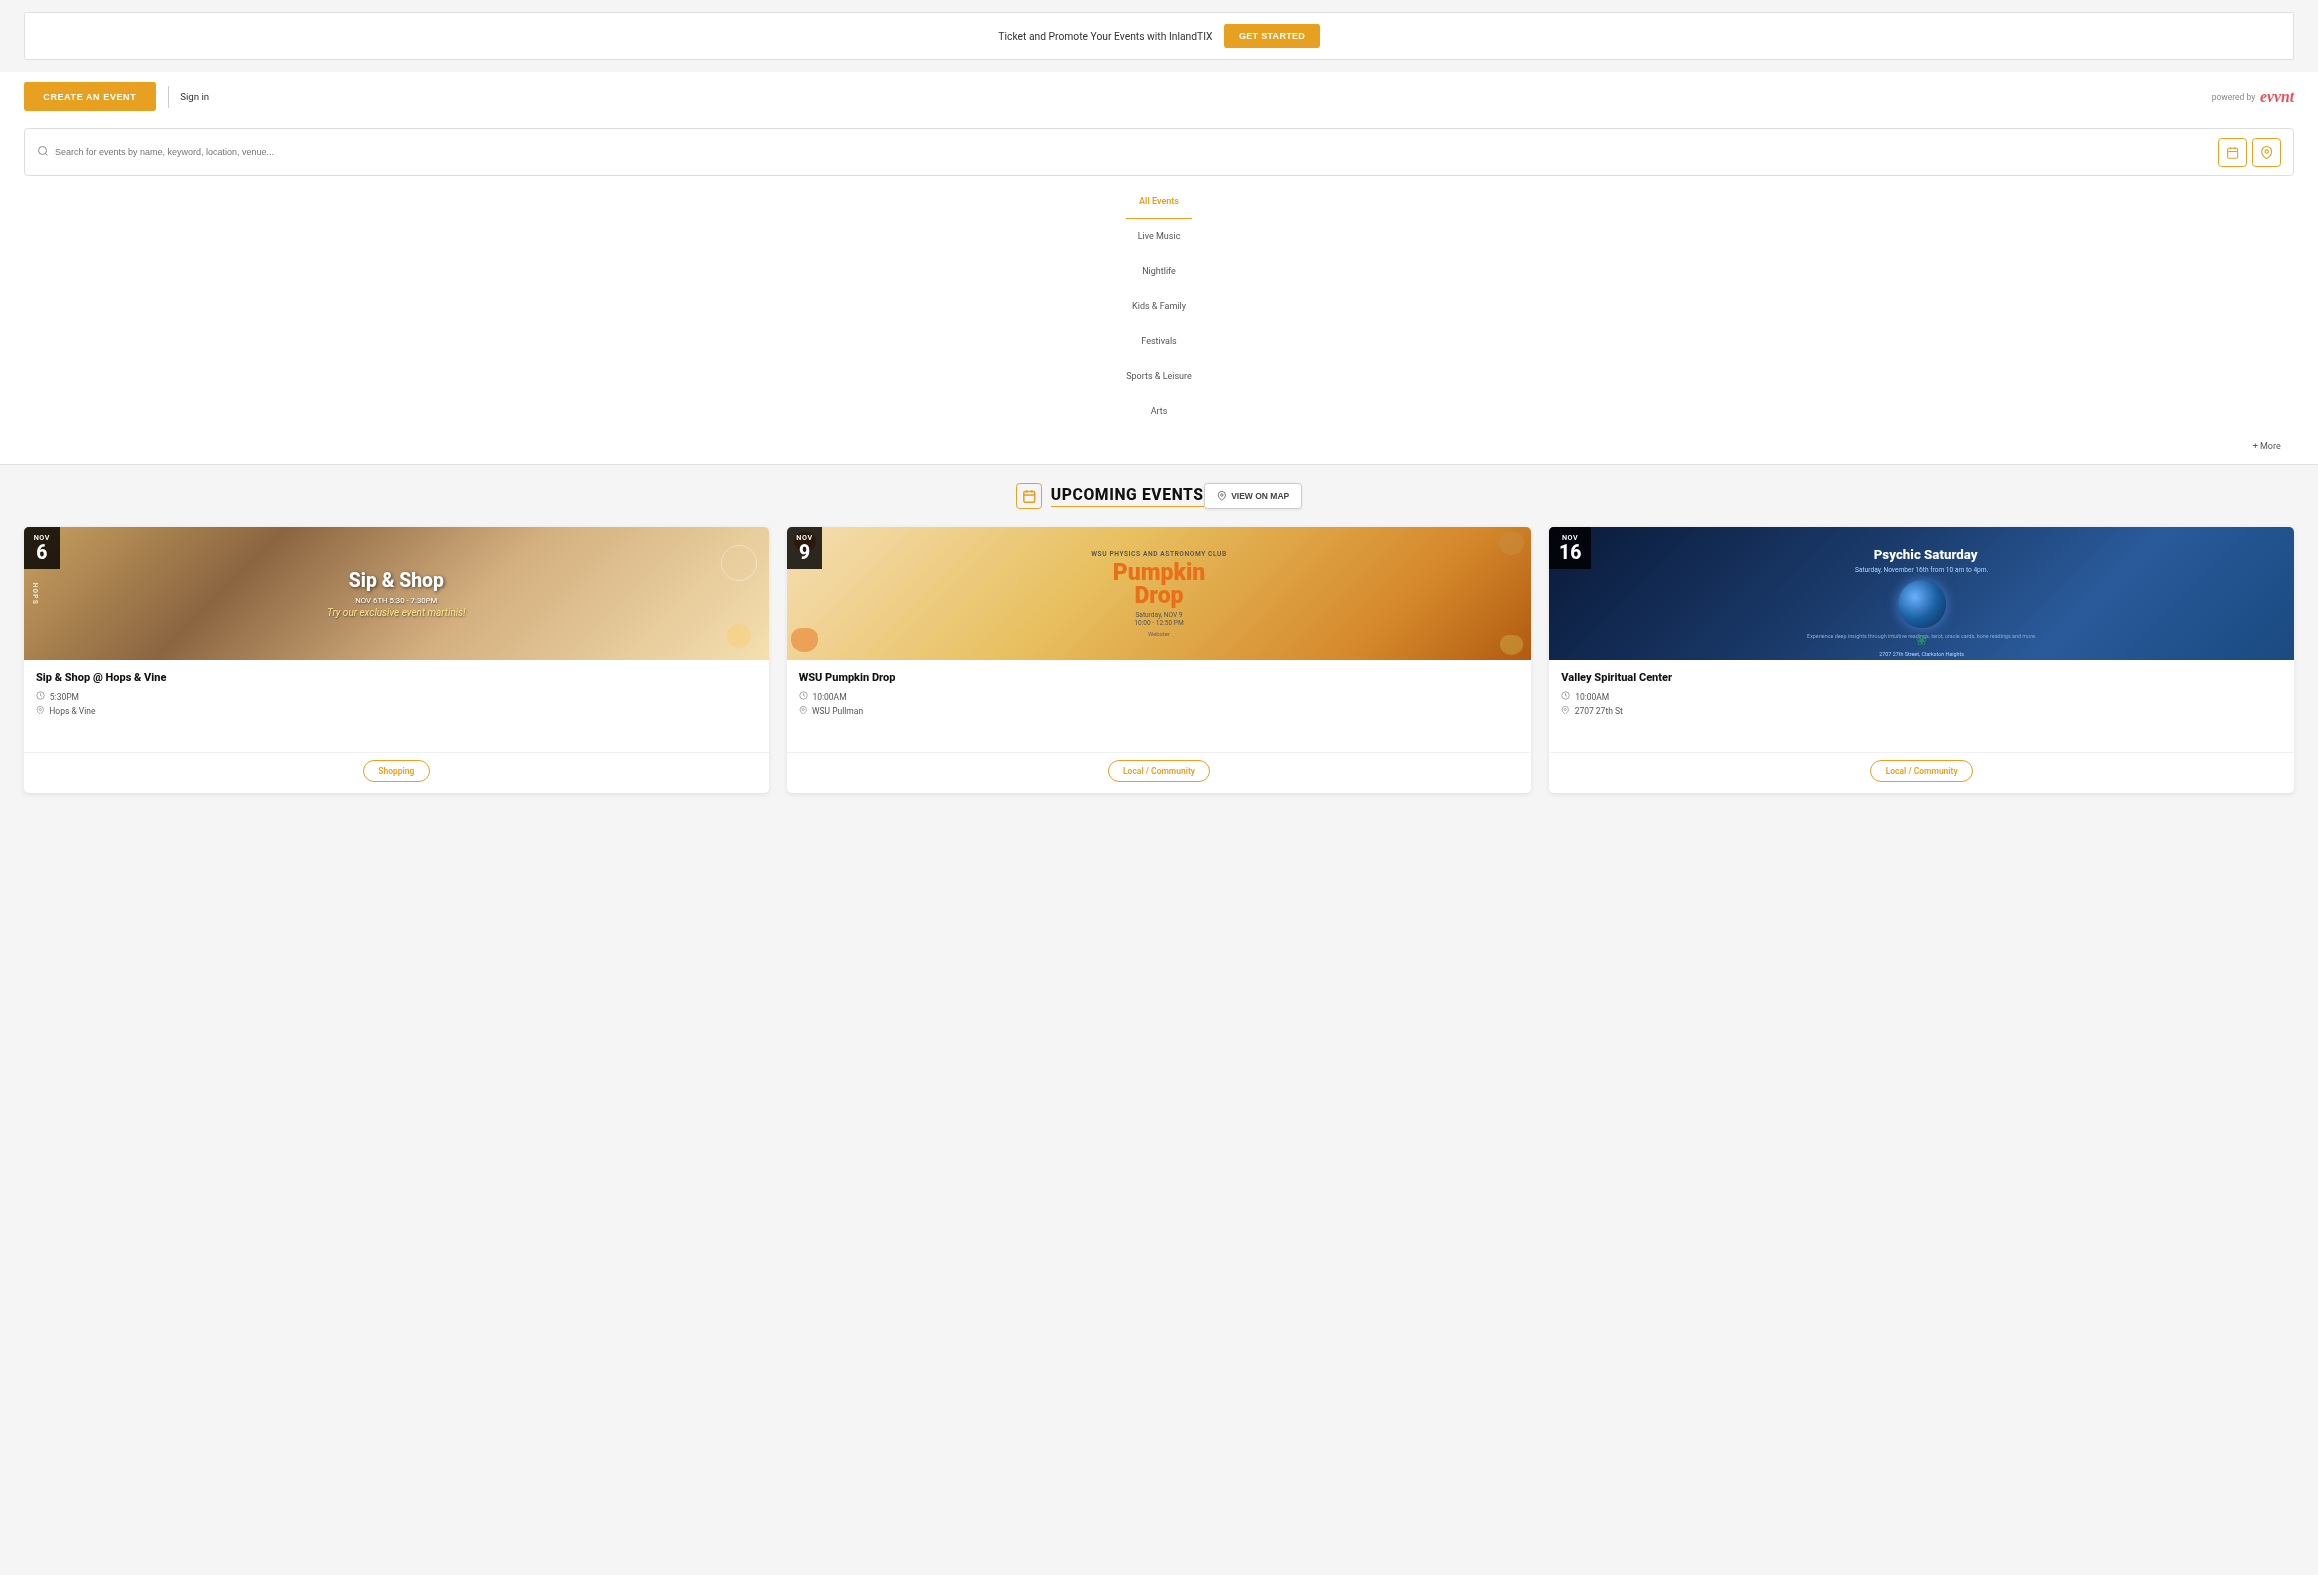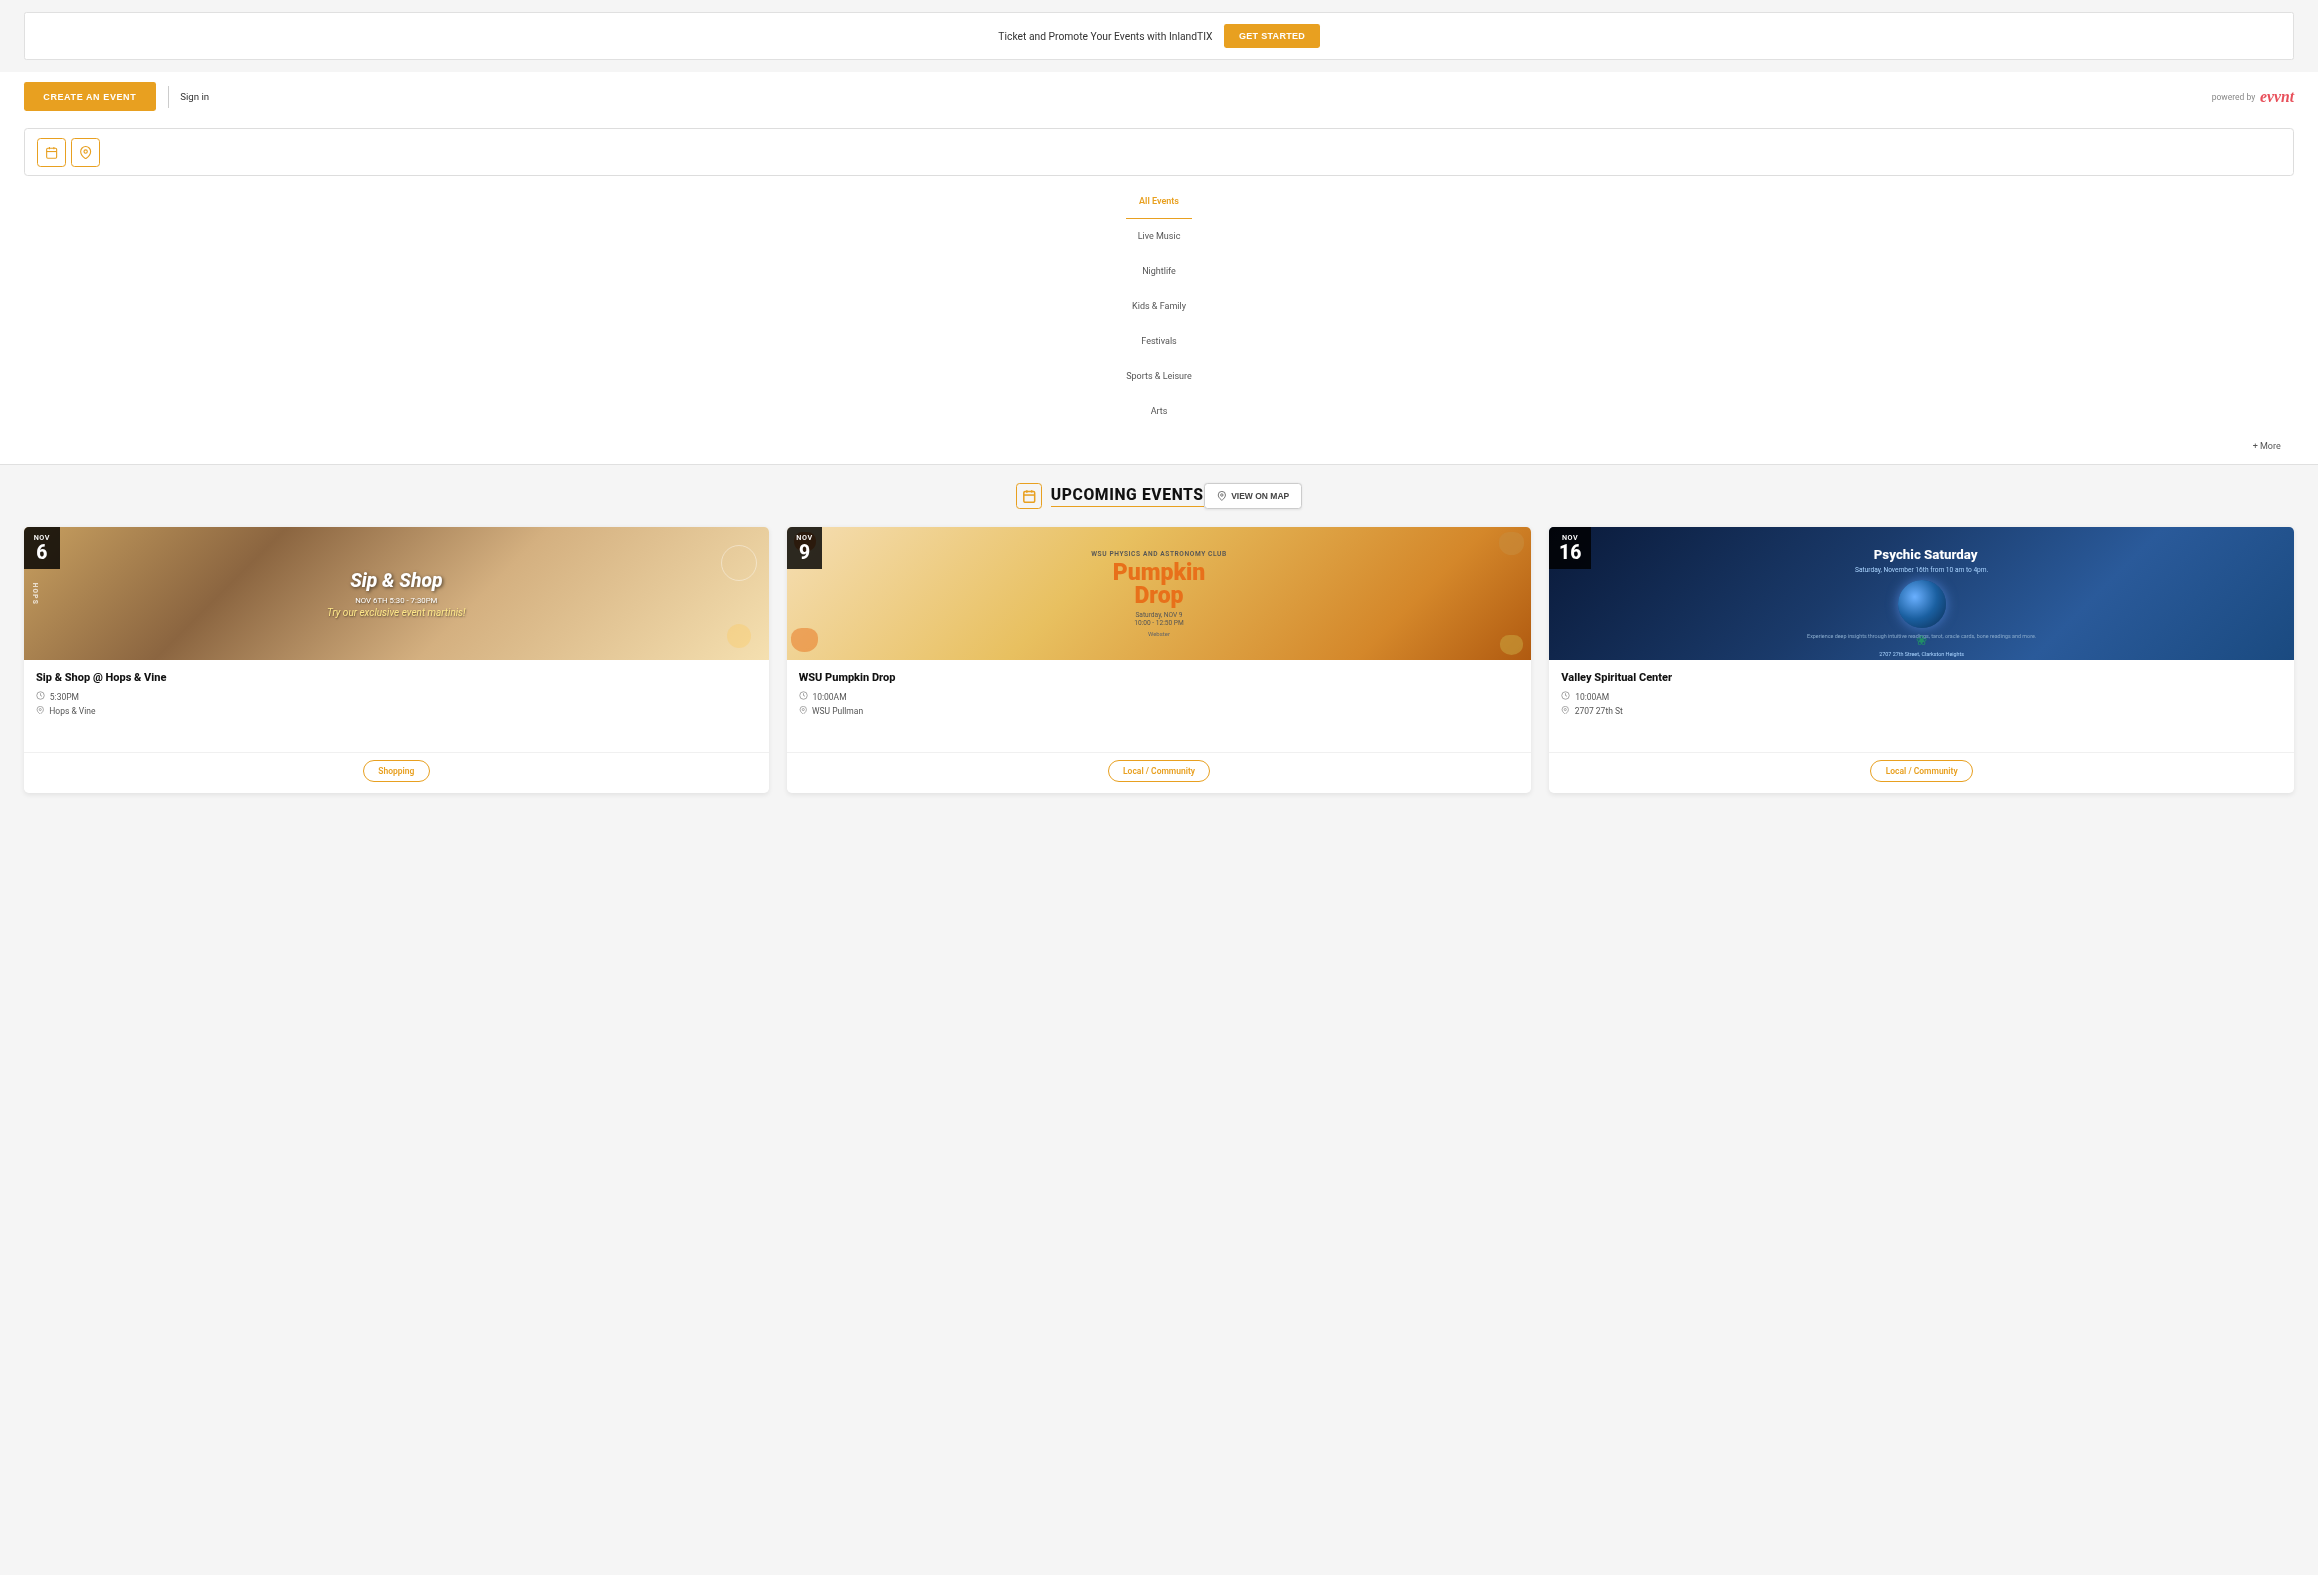--- a/index.html
+++ b/index.html
@@ -356,20 +356,29 @@
     <a class="sign-in-link">Sign in</a>
   </div>
   <div class="powered-by">
     <span>powered by</span>
     <span class="evvnt-logo">evvnt</span>
   </div>
 </div>
 
 <div class="search-row">
   <div class="search-container">
+    <div class="search-input-wrapper">
+      <span class="search-icon-svg">
+        <svg width="12" height="12" viewBox="0 0 24 24" fill="none" stroke="#888" stroke-width="2">
+          <circle cx="11" cy="11" r="8"></circle>
+            <line x1="21" y1="21" x2="16.65" y2="16.65"></line>
+        </svg>
+      </span>
+      <input class="search-input" type="text" placeholder="Search for events by name, keyword, location, venue..." style="">
+    </div>
     <div class="search-icons-right">
       <button class="icon-btn calendar">
         <svg width="13.3" height="13.3" viewBox="0 0 24 24" fill="none" stroke="#e8a020" stroke-width="2">
           <rect x="3" y="4" width="18" height="18" rx="2"></rect>
             <line x1="16" y1="2" x2="16" y2="6"></line>
           <line x1="8" y1="2" x2="8" y2="6"></line>
             <line x1="3" y1="10" x2="21" y2="10"></line>
         </svg>
       </button>
       <button class="icon-btn location">
@@ -415,21 +424,21 @@
       <span>VIEW ON MAP</span>
     </button>
   </div>
 
   <div class="events-grid">
 
     <div class="event-card">
       <div class="event-image-wrap">
         <div class="img-sip-shop">
           <div class="img-text-overlay">
-            <span style="font-size:19.3px;font-style:italic;font-weight:800;color:#fff;text-shadow:1.2px 1.2px 3.6px rgba(0,0,0,0.6);">Sip &amp; Shop</span>
+            <span style="font-size:19.3px;font-weight:800;color:#fff;text-shadow:1.2px 1.2px 3.6px rgba(0,0,0,0.6);">Sip &amp; Shop</span>
             <span style="font-size:7.8px;color:#fff;margin-top:3.6px;text-shadow:0.6px 0.6px 1.8px rgba(0,0,0,0.5);">NOV 6TH 5:30 - 7:30PM</span>
             <span style="font-size:10px;color:#ffe88a;margin-top:2.4px;font-style:italic;text-shadow:0.6px 0.6px 1.8px rgba(0,0,0,0.5);">Try our exclusive event martinis!</span>
 
             <div style="position:absolute;top:18px;right:12px;width:36px;height:36px;border-radius:50%;border:1.2px solid rgba(255,255,255,0.4);"></div>
             <div style="position:absolute;bottom:12px;right:18px;width:24px;height:24px;border-radius:50%;background:rgba(255,200,80,0.3);"></div>
 
             <div style="position:absolute;left:7.2px;top:50%;transform:translateY(-50%);font-size:6.6px;font-weight:900;color:rgba(255,255,255,0.7);letter-spacing:1.2px;writing-mode:vertical-rl;">HOPS</div>
           </div>
         </div>
         <div class="event-date-badge">

